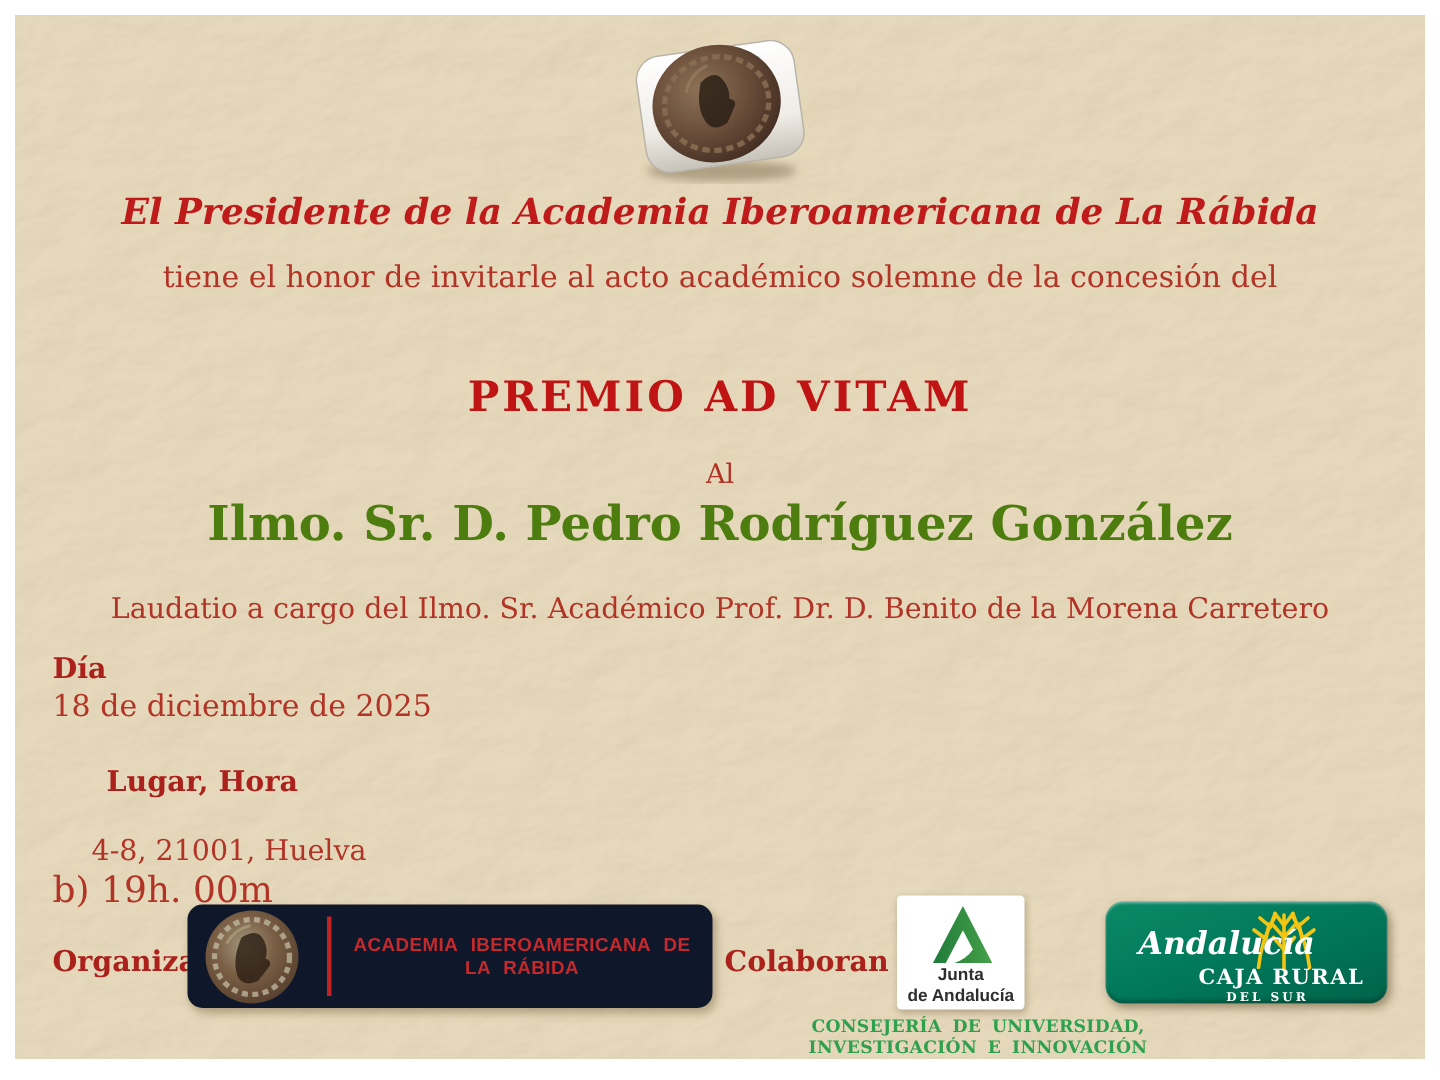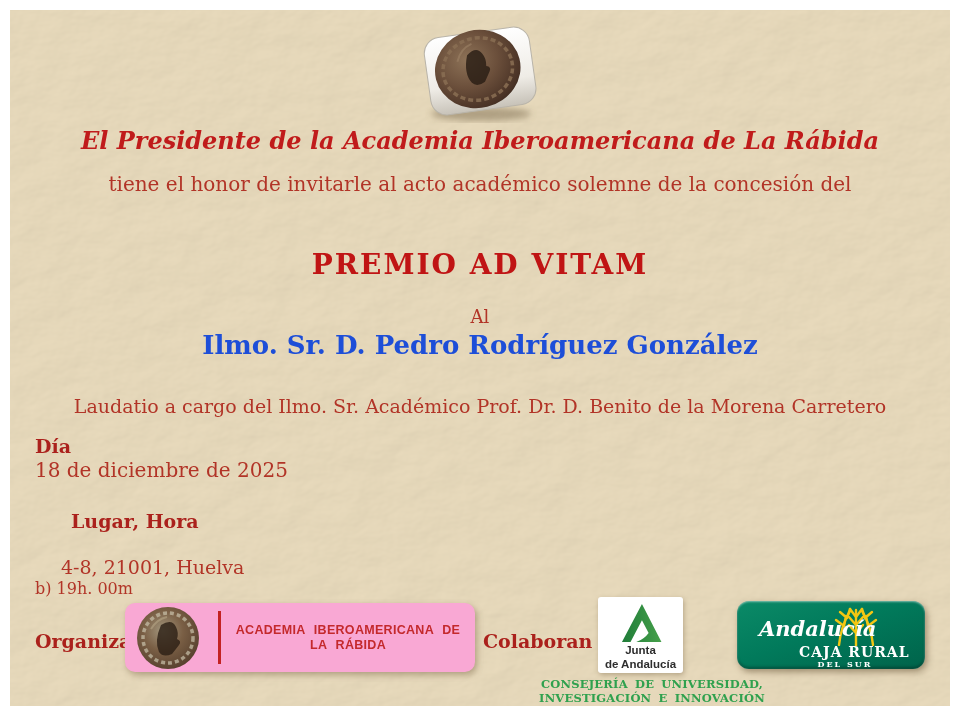--- a/index.html
+++ b/index.html
@@ -7,36 +7,36 @@
         font-family:"DejaVu Serif",serif;}
   .parchment{position:absolute;left:10px;top:10px;width:940px;height:696px;background:#e9dcbe;}
   .texture{position:absolute;left:0;top:0;width:100%;height:100%;display:block;}
   .content{position:absolute;left:0;top:0;width:960px;height:720px;}
 
   .cline{position:absolute;left:0;width:100%;text-align:center;white-space:nowrap;}
   .presenter{top:126px;font-size:24px;font-weight:bold;font-style:italic;color:#c01b1b;}
   .intro{top:172px;font-size:20px;color:#b23427;}
   .award{top:248px;font-size:28px;font-weight:bold;letter-spacing:2px;color:#c01414;}
   .al{top:306px;font-size:18px;color:#b23427;}
-  .recipient{top:330px;font-size:26px;font-weight:bold;color:#1d4ed8;}
+  .recipient{top:330px;font-size:32px;font-weight:bold;color:#4d7c0f;}
   .laudatio{top:395px;font-size:19px;color:#b23427;}
 
   .lline{position:absolute;left:35px;white-space:nowrap;color:#b23427;}
   .bold-label{font-weight:bold;font-size:19px;color:#ab211c;}
   .day-label{top:435px;}
   .day-value{top:458px;font-size:20px;}
   .place-label{top:510px;margin-left:36px;}
   .place-line1{top:533px;font-size:19px;}
   .place-line2{top:556px;left:61px;font-size:19px;}
-  .time-line{top:579px;font-size:16px;}
+  .time-line{top:579px;font-size:24px;}
 
   .organiza{left:35px;top:630px;}
   .colaboran{left:483px;top:630px;}
 
-  .academia-box{position:absolute;left:125px;top:603px;width:350px;height:69px;background:#f9a8d4;
+  .academia-box{position:absolute;left:125px;top:603px;width:350px;height:69px;background:#0f172a;
                 border-radius:10px;box-shadow:2px 3px 6px rgba(110,90,60,.45);}
   .academia-medal{position:absolute;left:8px;top:2px;}
   .academia-divider{position:absolute;left:93px;top:8px;width:3px;height:53px;background:#c32222;}
   .academia-name{position:absolute;left:102px;top:0;width:242px;height:100%;display:flex;align-items:center;
                  justify-content:center;text-align:center;font-family:"Liberation Sans",sans-serif;
                  font-weight:bold;font-size:12.5px;color:#c4292c;letter-spacing:.3px;word-spacing:5px;line-height:15px;}
 
   .junta-box{position:absolute;left:598px;top:597px;width:85px;height:76px;background:#ffffff;
              border-radius:3px;box-shadow:1px 2px 5px rgba(110,90,60,.4);text-align:center;}
   .junta-a{display:block;margin:6px auto 0;}

